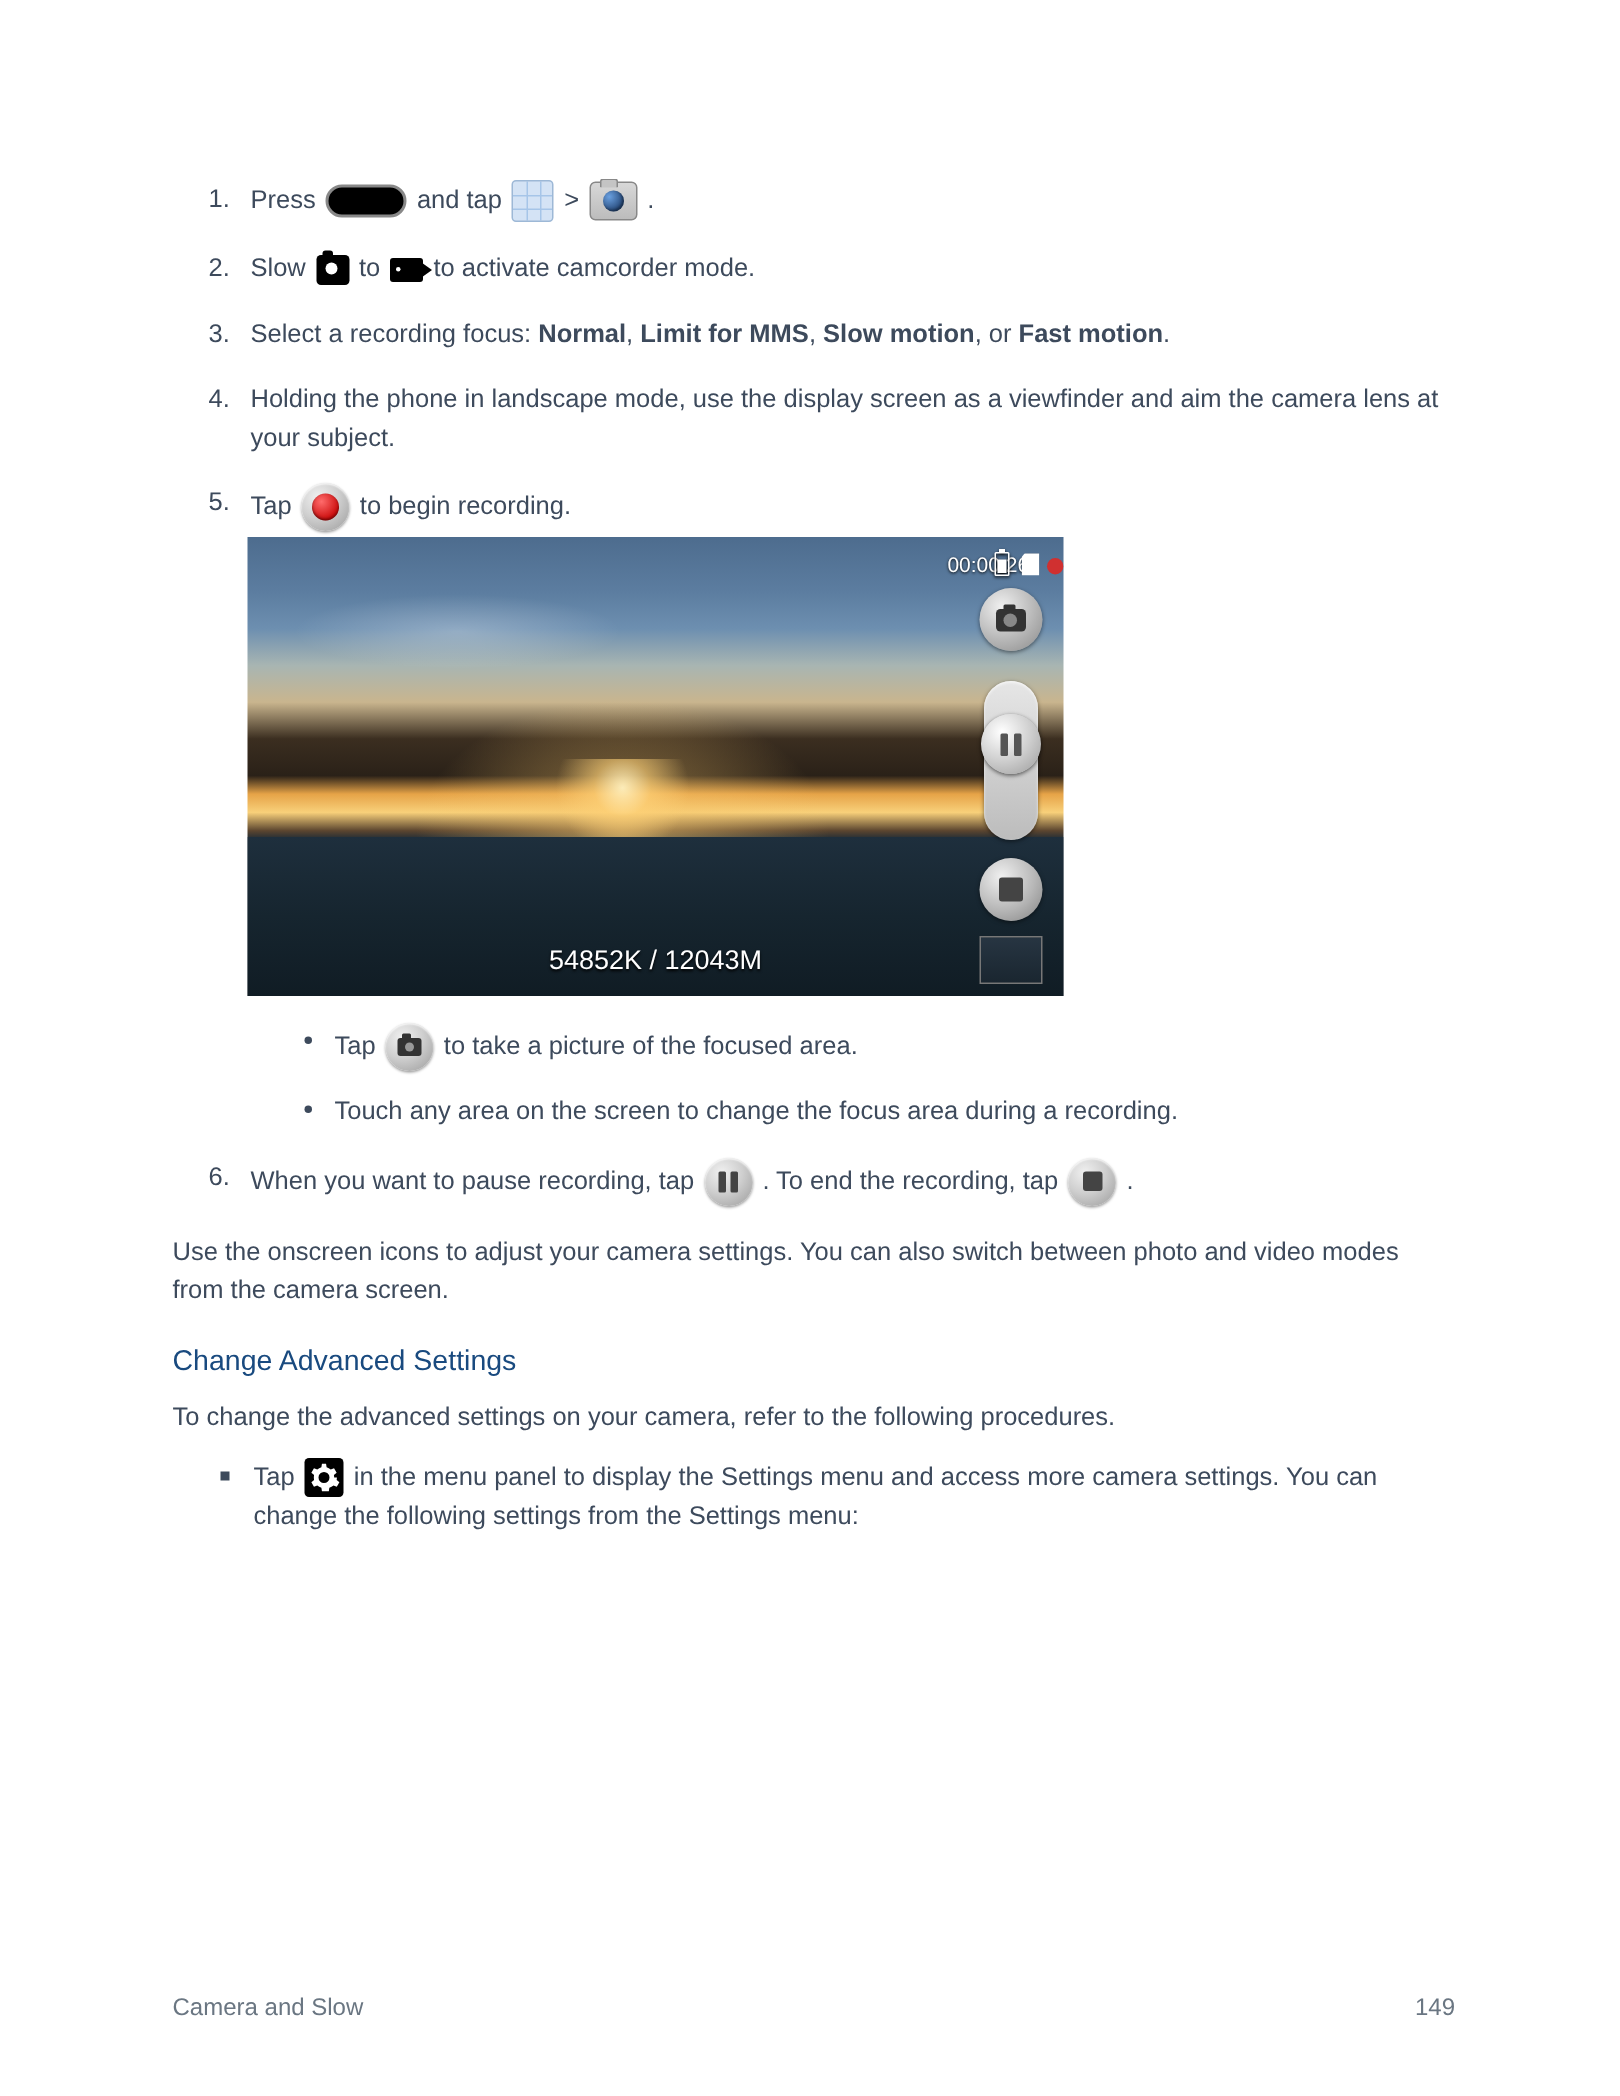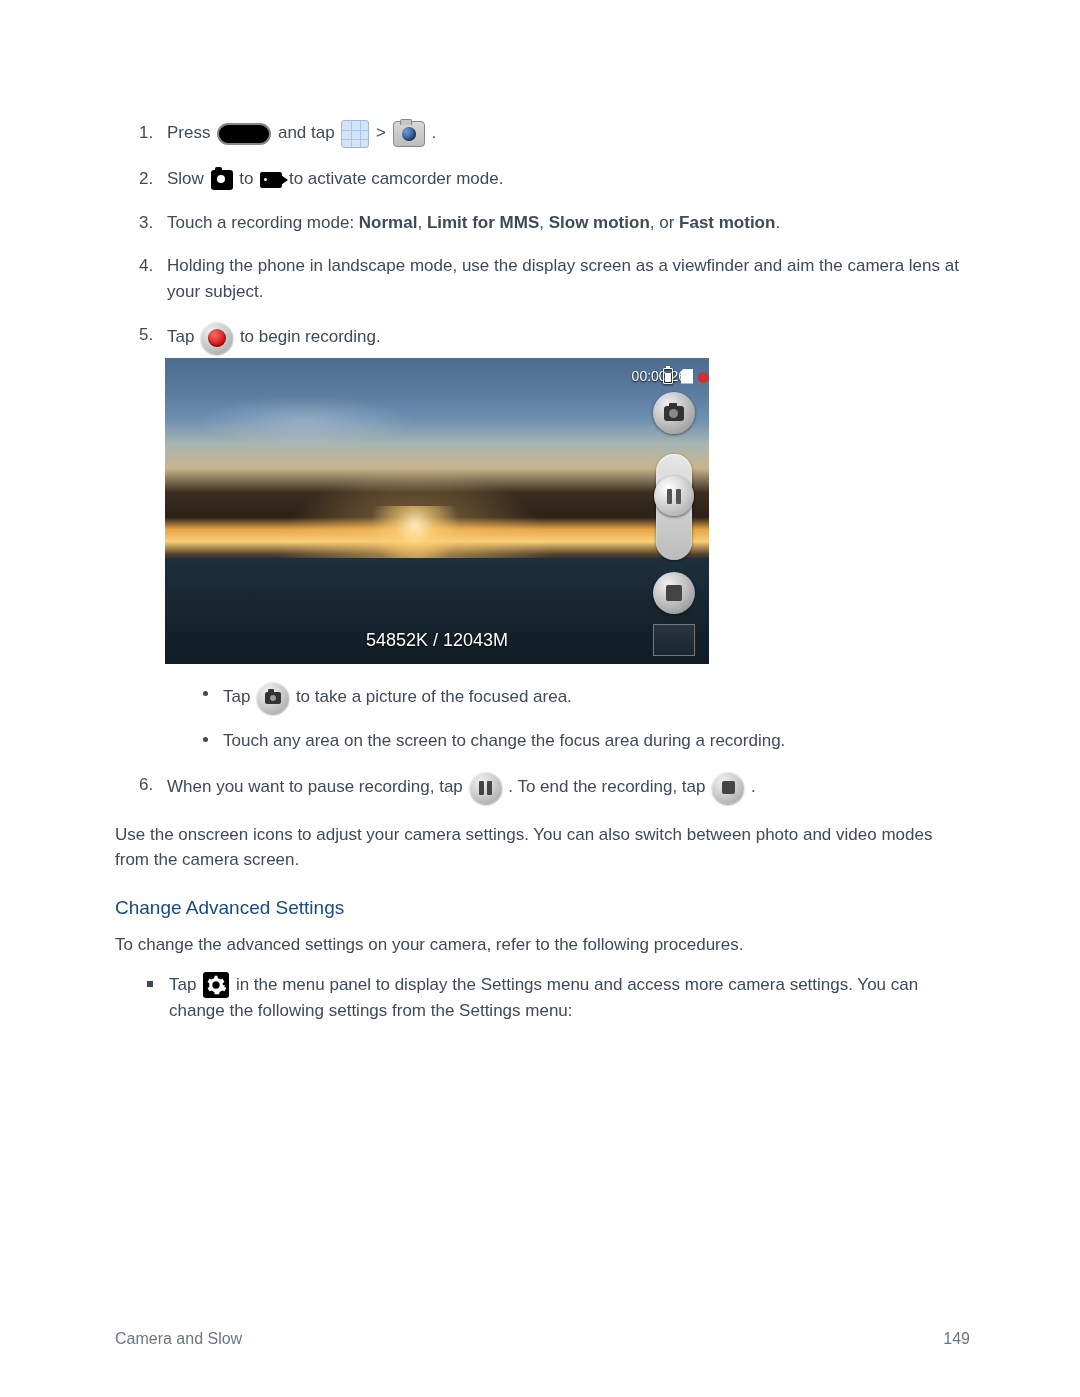--- a/index.html
+++ b/index.html
@@ -353,21 +353,21 @@
       <span class="num">2.</span>
       <span>Slow </span>
       <span class="inline-icon photo-black"></span>
       <span> to </span>
       <span class="inline-icon video-black"></span>
       <span> to activate camcorder mode.</span>
     </li>
 
     <li>
       <span class="num">3.</span>
-      <span>Touch a recording mode: </span>
+      <span>Select a recording focus: </span>
       <span class="strong">Normal</span><span>, </span>
       <span class="strong">Limit for MMS</span><span>, </span>
       <span class="strong">Slow motion</span><span>, or </span>
       <span class="strong">Fast motion</span><span>.</span>
     </li>
 
     <li>
       <span class="num">4.</span>
       <span>Holding the phone in landscape mode, use the display screen as a viewfinder and aim the camera lens at your subject.</span>
     </li>

